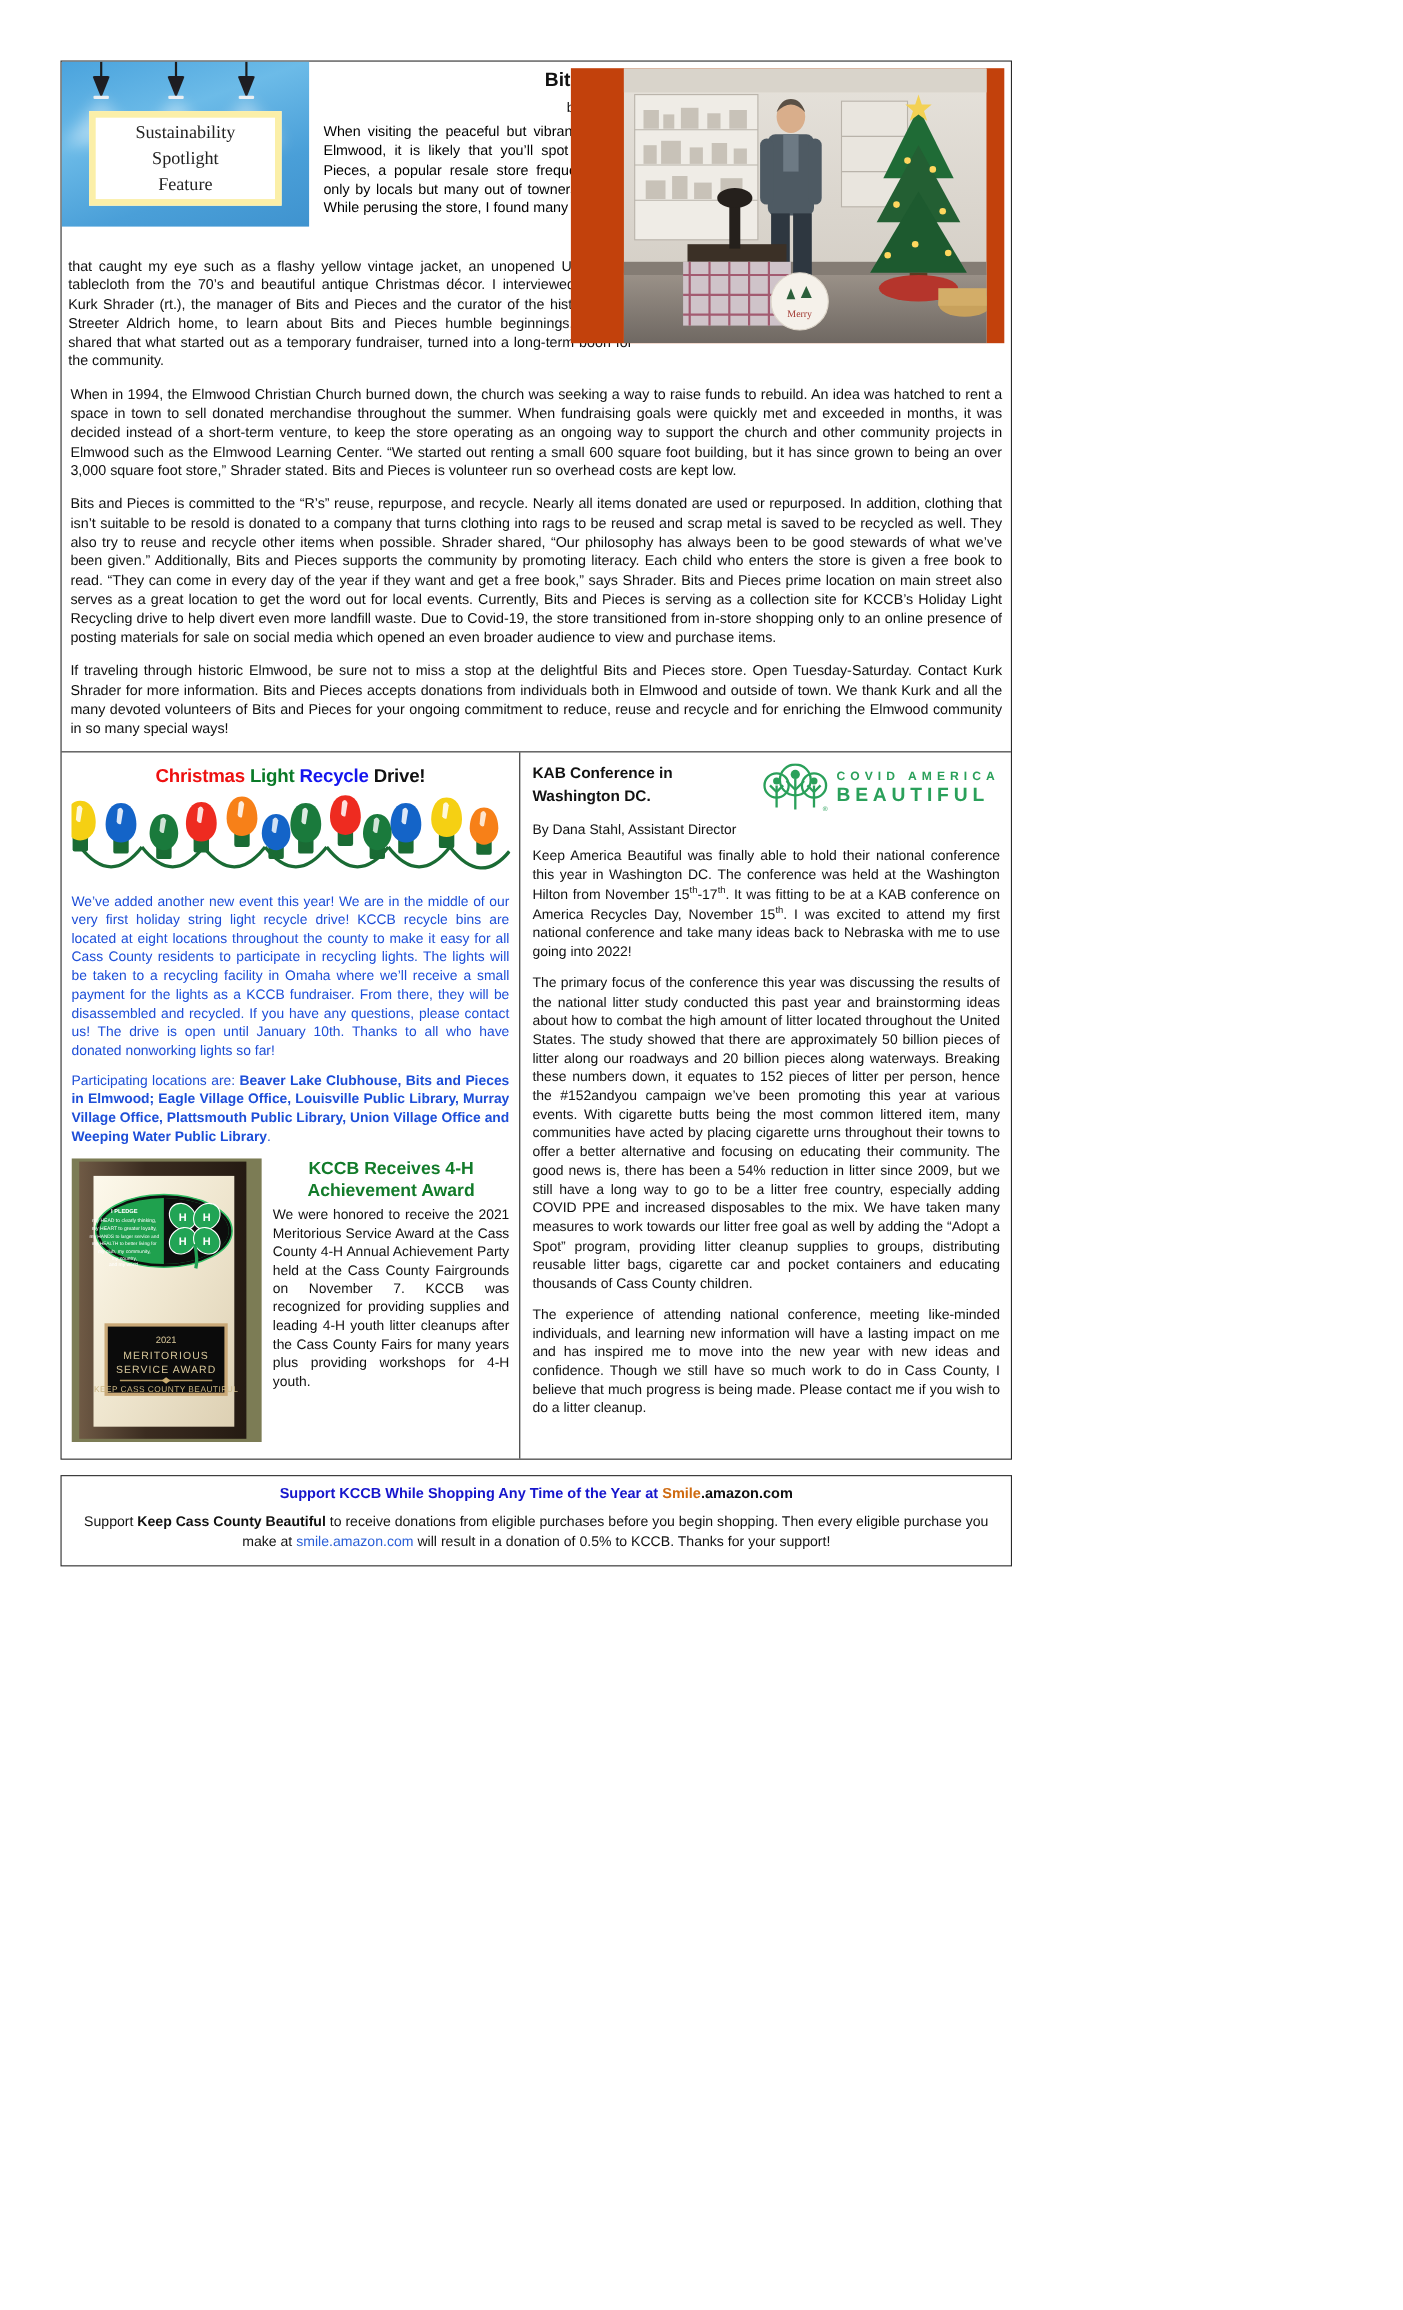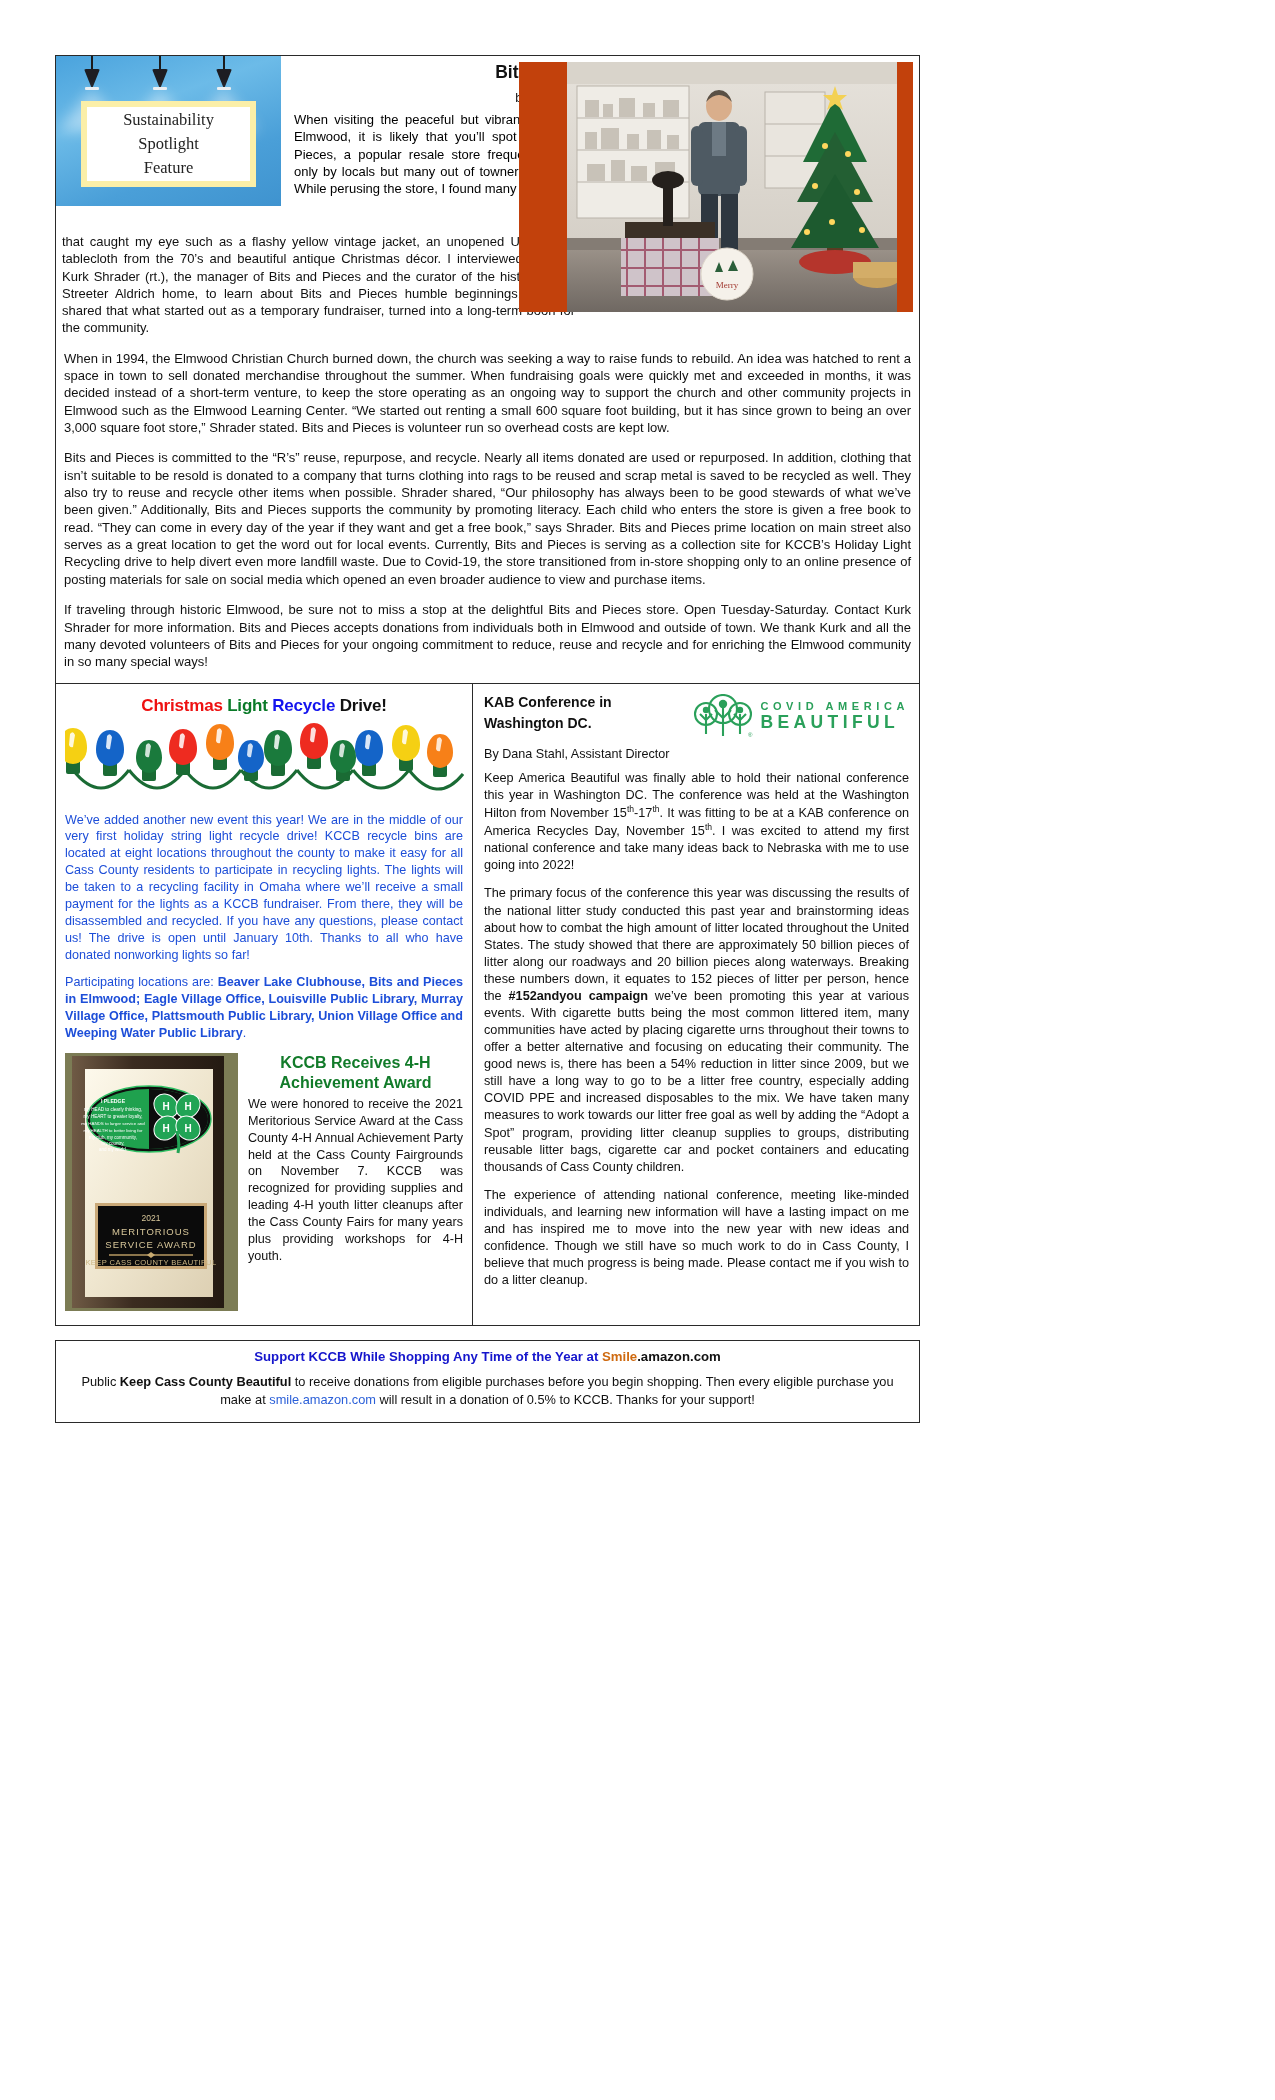--- a/index.html
+++ b/index.html
@@ -191,21 +191,21 @@
     color: #2aa05a; font-weight: bold; font-size: 17.5px;
     letter-spacing: 4.4px; margin-top: 2px;
   }
   .kab-by { font-size: 12.6px; color: #111; margin: 7px 0 9px 0; }
   .kab-p {
     font-size: 12.7px; line-height: 1.345;
     text-align: justify; color: #111;
     margin-bottom: 11px;
   }
   .kab-p sup { font-size: 8.6px; vertical-align: super; }
-  .kab-p b { font-weight: bold; }
+  .kab-p b { font-weight: normal; }
 
   
   .footer {
     width: 865px;
     margin-top: 14px;
     border: 1.5px solid #2a2a2a;
     padding: 8px 18px 12px 18px;
     text-align: center;
   }
   .footer-head {
@@ -571,16 +571,16 @@
 
         <div class="kab-p"><span>The primary focus of the conference this year was discussing the results of the national litter study conducted this past year and brainstorming ideas about how to combat the high amount of litter located throughout the United States. The study showed that there are approximately 50 billion pieces of litter along our roadways and 20 billion pieces along waterways. Breaking these numbers down, it equates to 152 pieces of litter per person, hence the </span><b>#152andyou campaign</b><span> we’ve been promoting this year at various events. With cigarette butts being the most common littered item, many communities have acted by placing cigarette urns throughout their towns to offer a better alternative and focusing on educating their community. The good news is, there has been a 54% reduction in litter since 2009, but we still have a long way to go to be a litter free country, especially adding COVID PPE and increased disposables to the mix. We have taken many measures to work towards our litter free goal as well by adding the “Adopt a Spot” program, providing litter cleanup supplies to groups, distributing reusable litter bags, cigarette car and pocket containers and educating thousands of Cass County children.</span></div>
 
         <div class="kab-p">The experience of attending national conference, meeting like-minded individuals, and learning new information will have a lasting impact on me and has inspired me to move into the new year with new ideas and confidence. Though we still have so much work to do in Cass County, I believe that much progress is being made. Please contact me if  you wish to do a litter cleanup.</div>
       </div>
     </div>
   </div>
 
   <div class="footer">
     <div class="footer-head"><span>Support KCCB While Shopping Any Time of the Year at </span><span class="amz-smile">Smile</span><span class="amz-dom">.amazon.com</span></div>
-    <div class="footer-body"><span>Public </span><b>Keep Cass County Beautiful</b><span> to receive donations from eligible purchases before you begin shopping. Then every eligible purchase you make at </span><span class="lnk">smile.amazon.com</span><span> will result in a donation of 0.5% to KCCB.  Thanks for your support!</span></div>
+    <div class="footer-body"><span>Support </span><b>Keep Cass County Beautiful</b><span> to receive donations from eligible purchases before you begin shopping. Then every eligible purchase you make at </span><span class="lnk">smile.amazon.com</span><span> will result in a donation of 0.5% to KCCB.  Thanks for your support!</span></div>
   </div>
 
 </div>
 
 </body></html>

